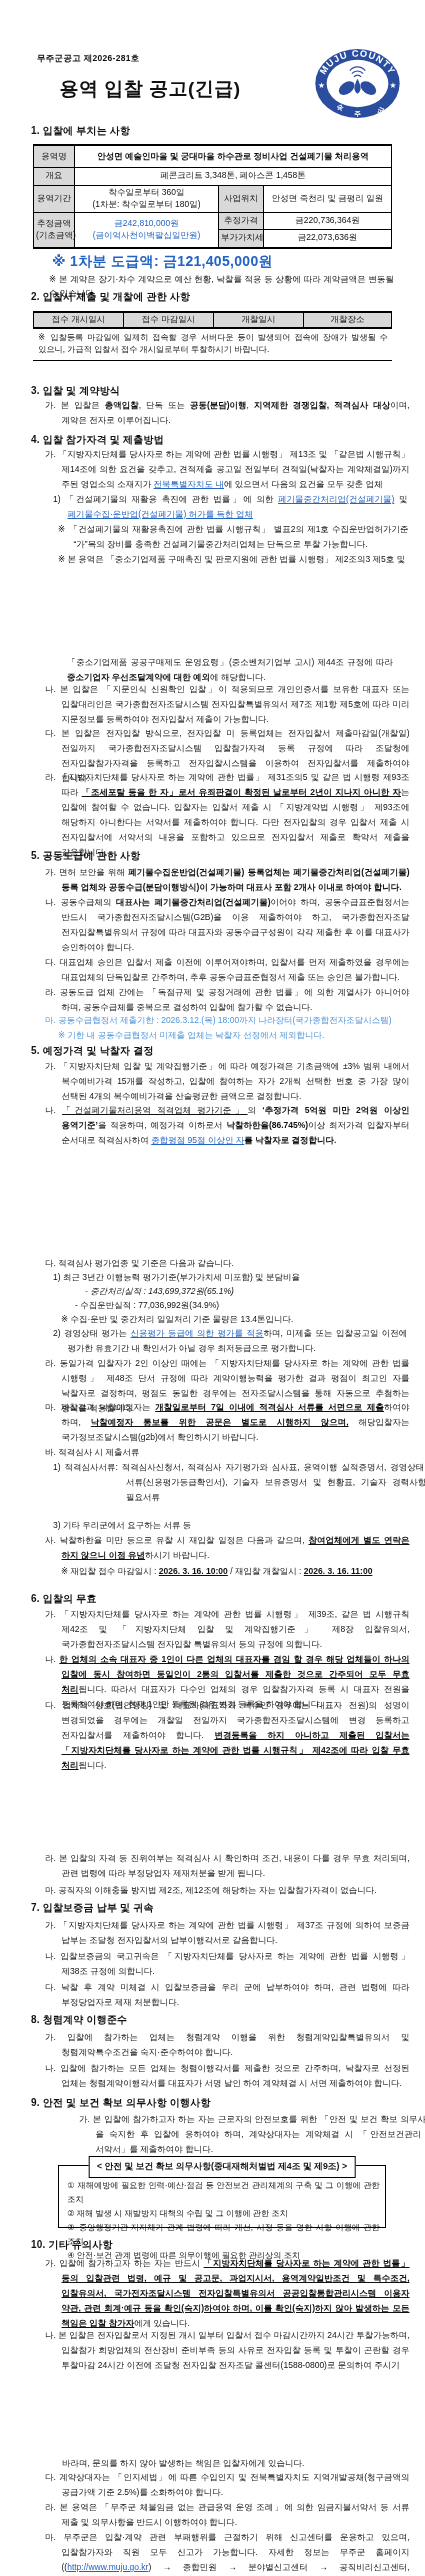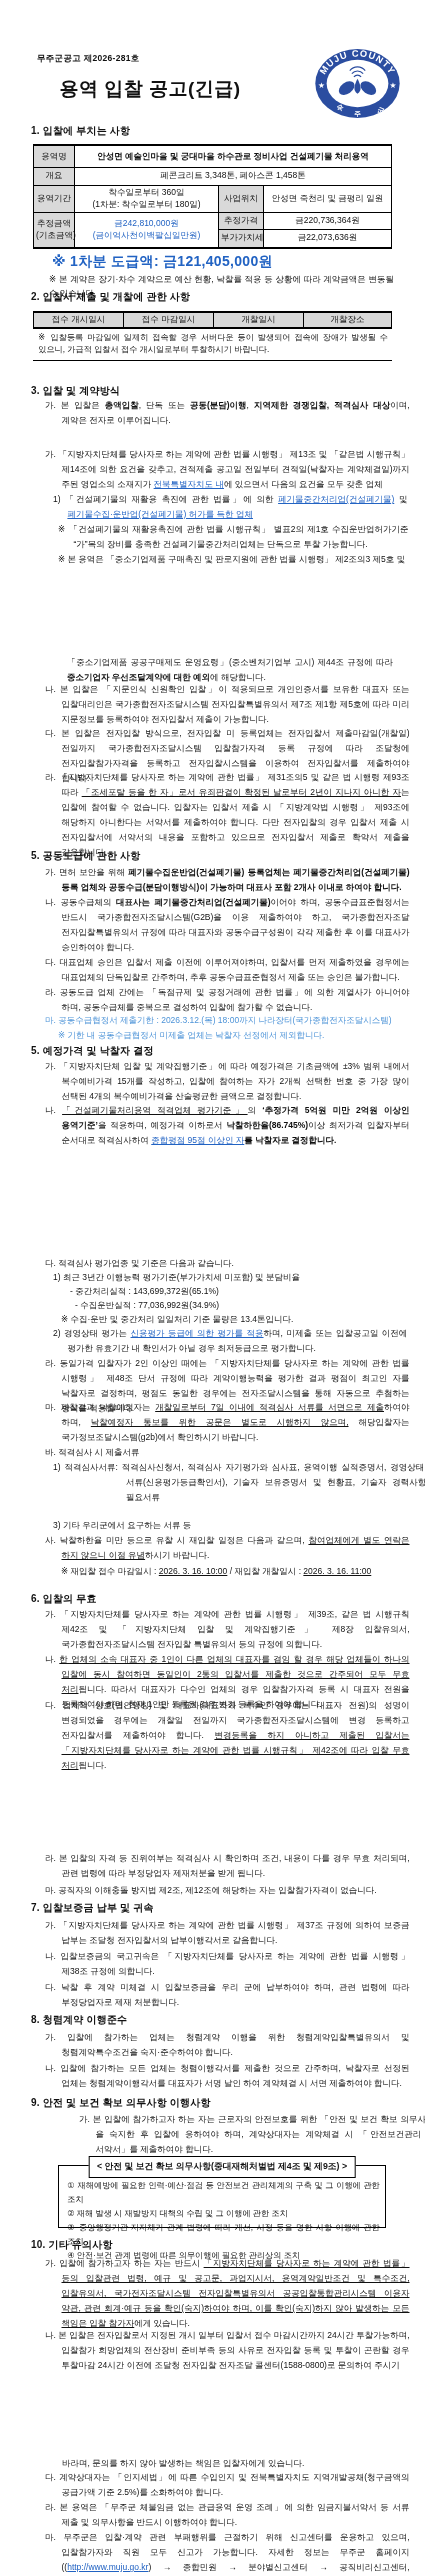--- a/index.html
+++ b/index.html
@@ -9,21 +9,21 @@
     overflow:hidden;
   }
   .abs{position:absolute;}
   .doc-no{font-size:8.5px;font-weight:bold;letter-spacing:0.3px;}
   .main-title{font-size:19px;font-weight:bold;text-align:center;letter-spacing:0.5px;white-space:nowrap;}
   .blk{position:absolute;font-size:8.5px;line-height:15px;text-align:justify;word-break:keep-all;}
   .blk.heading{font-size:10px;font-weight:bold;line-height:13.4px;text-align:left;letter-spacing:0.2px;}
   .r-n{}
   .r-b{font-weight:bold;}
   .r-u{text-decoration:underline;}
-  .r-bu{font-weight:normal;text-decoration:underline;}
+  .r-bu{font-weight:bold;text-decoration:underline;}
   .r-blueu{color:var(--blue,#2263c3);text-decoration:underline;}
   .r-link{color:var(--blue,#2263c3);text-decoration:underline;cursor:pointer;}
   .tbl-wrap{position:absolute;border-top:1.5px solid #000;border-bottom:1.5px solid #000;}
   table{border-collapse:collapse;table-layout:fixed;width:100%;}
   td{border:0.5px solid #000;text-align:center;vertical-align:middle;font-size:8.5px;padding:1px 2.1px;word-break:keep-all;}
   .lbl{background:#d9d9d9;margin-left:48px;}
   .v-bold{font-weight:bold;}
   .v-blue{color:var(--blue,#2263c3);}
   .note-row{border-top:0.5px solid #000;font-size:8.2px;line-height:12.4px;text-align:justify;padding:2.6px 4.1px 3.6px 5.2px;word-break:keep-all;}
   .note1{position:absolute;font-size:14px;font-weight:bold;color:var(--blue,#2263c3);letter-spacing:0.3px;}
@@ -138,41 +138,42 @@
         <td class="lbl">개찰일시</td>
         <td class="lbl">개찰장소</td>
       </tr>
     </tbody>
       </table>
     <div class="note-row">※ 입찰등록 마감일에 일제히 접속할 경우 서버다운 등이 발생되어 접속에 장애가 발생될 수 있으니, 가급적 입찰서 접수 개시일로부터 투찰하시기 바랍니다.</div>
   </div>
 
 <div class="blk heading" style="top: 384px; left: 31px; width: 361px;">3. 입찰 및 계약방식</div>
     <div class="blk para" style="top: 398px; left: 45px; width: 348px; padding-left: 16.5px; text-indent: -16.5px;"><span class="r-n">가. 본 입찰은 </span><span class="r-b">총액입찰</span><span class="r-n">, 단독 또는 </span><span class="r-b">공동(분담)이행</span><span class="r-n">, </span><span class="r-b">지역제한 경쟁입찰, 적격심사 대상</span><span class="r-n">이며, 계약은 전자로 이루어집니다.</span></div>
+    <div class="blk heading" style="top: 433px; left: 31px; width: 361px;">4. 입찰 참가자격 및 제출방법</div>
     <div class="blk para" style="top: 447px; left: 45px; width: 348px; padding-left: 16.5px; text-indent: -16.5px;"><span class="r-n">가. 「지방자치단체를 당사자로 하는 계약에 관한 법률 시행령」 제13조 및 「같은법 시행규칙」 제14조에 의한 요건을 갖추고, 견적제출 공고일 전일부터 견적일(낙찰자는 계약체결일)까지 주된 영업소의 소재지가 </span><span class="r-blueu">전북특별자치도 내</span><span class="r-n">에 있으면서 다음의 요건을 모두 갖춘 업체</span></div>
     <div class="blk para" style="top: 492px; left: 53px; width: 340px; padding-left: 14.4px; text-indent: -14.4px;"><span class="r-n">1) 「건설폐기물의 재활용 촉진에 관한 법률」에 의한 </span><span class="r-blueu">폐기물중간처리업(건설폐기물)</span><span class="r-n"> 및 </span><span class="r-blueu">폐기물수집·운반업(건설폐기물) 허가를 득한 업체</span></div>
     <div class="blk para" style="top: 522px; left: 58px; width: 335px; padding-left: 15.5px; text-indent: -15.5px;"><span class="r-n">※ 「건설폐기물의 재활용촉진에 관한 법률 시행규칙」 별표2의 제1호 수집운반업허가기준 “가”목의 장비를 충족한 건설폐기물중간처리업체는 단독으로 투찰 가능합니다.</span></div>
     <div class="blk para" style="top: 552px; left: 58px; width: 335px; padding-left: 15.5px; text-indent: -15.5px;"><span class="r-n">※ 본 용역은 「중소기업제품 구매촉진 및 판로지원에 관한 법률 시행령」 제2조의3 제5호 및</span></div>
     <div class="blk para" style="top: 655px; left: 67px; width: 326px;"><span class="r-n">「중소기업제품 공공구매제도 운영요령」(중소벤처기업부 고시) 제44조 규정에 따라 </span><span class="r-b">중소기업자 우선조달계약에 대한 예외</span><span class="r-n">에 해당합니다.</span></div>
     <div class="blk para" style="top: 682px; left: 45px; width: 348px; padding-left: 16.5px; text-indent: -16.5px;"><span class="r-n">나. 본 입찰은 「지문인식 신원확인 입찰」이 적용되므로 개인인증서를 보유한 대표자 또는 입찰대리인은 국가종합전자조달시스템 전자입찰특별유의서 제7조 제1항 제5호에 따라 미리 지문정보를 등록하여야 전자입찰서 제출이 가능합니다.</span></div>
     <div class="blk para" style="top: 726px; left: 45px; width: 348px; padding-left: 16.5px; text-indent: -16.5px;"><span class="r-n">다. 본 입찰은 전자입찰 방식으로, 전자입찰 미 등록업체는 전자입찰서 제출마감일(개찰일) 전일까지 국가종합전자조달시스템 입찰참가자격 등록 규정에 따라 조달청에 전자입찰참가자격을 등록하고  전자입찰시스템을 이용하여 전자입찰서를 제출하여야 합니다.</span></div>
     <div class="blk para" style="top: 770px; left: 45px; width: 348px; padding-left: 16.5px; text-indent: -16.5px;"><span class="r-n">라. 「지방자치단체를 당사자로 하는 계약에 관한 법률」 제31조의5 및 같은 법 시행령 제93조 따라 </span><span class="r-bu">「조세포탈 등을 한 자」로서 유죄판결이 확정된 날로부터 2년이 지나지 아니한 자</span><span class="r-n">는 입찰에 참여할 수 없습니다. 입찰자는 입찰서 제출 시 「지방계약법 시행령」 제93조에 해당하지 아니한다는 서약서를 제출하여야 합니다. 다만 전자입찰의 경우 입찰서 제출 시 전자입찰서에 서약서의 내용을 포함하고 있으므로 전자입찰서 제출로 확약서 제출을 갈음합니다.</span></div>
     <div class="blk heading" style="top: 849px; left: 31px; width: 361px;">5. 공동도급에 관한 사항</div>
     <div class="blk para" style="top: 865px; left: 45px; width: 348px; padding-left: 16.5px; text-indent: -16.5px;"><span class="r-n">가. 면허 보안을 위해 </span><span class="r-b">폐기물수집운반업(건설폐기물) 등록업체는 폐기물중간처리업(건설폐기물) 등록 업체와 공동수급(분담이행방식)이 가능하며 대표사 포함 2개사 이내로 하여야 합니다.</span></div>
     <div class="blk para" style="top: 895px; left: 45px; width: 348px; padding-left: 16.5px; text-indent: -16.5px;"><span class="r-n">나. 공동수급체의 </span><span class="r-b">대표사는 폐기물중간처리업(건설폐기물)</span><span class="r-n">이어야 하며, 공동수급표준협정서는 반드시 국가종합전자조달시스템(G2B)을 이용 제출하여야 하고, 국가종합전자조달 전자입찰특별유의서 규정에 따라 대표자와 공동수급구성원이 각각 제출한 후 이를 대표사가 승인하여야 합니다.</span></div>
     <div class="blk para" style="top: 985px; left: 45px; width: 348px; padding-left: 16.5px; text-indent: -16.5px;"><span class="r-n">라. 공동도급 업체 간에는 「독점규제 및 공정거래에 관한 법률」에 의한 계열사가 아니어야 하며, 공동수급체를 중복으로 결성하여 입찰에 참가할 수 없습니다.</span></div>
     <div class="blk para" style="top: 955px; left: 45px; width: 348px; padding-left: 16.5px; text-indent: -16.5px;"><span class="r-n">다. 대표업체 승인은 입찰서 제출 이전에 이루어져야하며, 입찰서를 먼저 제출하였을 경우에는 대표업체의 단독입찰로 간주하며, 추후 공동수급표준협정서 제출 또는 승인은 불가합니다.</span></div>
     <div class="blk para" style="top: 1013px; left: 45px; width: 348px; padding-left: 16.5px; text-indent: -16.5px; color: rgb(78, 148, 216);"><span class="r-n">마. 공동수급협정서 제출기한 : 2026.3.12.(목) 18:00까지 나라장터(국가종합전자조달시스템)</span></div>
     <div class="blk para" style="top: 1028px; left: 58px; width: 335px; padding-left: 15.5px; text-indent: -15.5px; color: rgb(78, 148, 216);"><span class="r-n">※ 기한 내 공동수급협정서 미제출 업체는 낙찰자 선정에서 제외합니다.</span></div>
     <div class="blk heading" style="top: 1044px; left: 31px; width: 361px;">5. 예정가격 및 낙찰자 결정</div>
     <div class="blk para" style="top: 1059px; left: 45px; width: 348px; padding-left: 16.5px; text-indent: -16.5px;"><span class="r-n">가. 「지방자치단체 입찰 및 계약집행기준」에 따라 예정가격은 기초금액에 ±3% 범위 내에서 복수예비가격 15개를 작성하고, 입찰에 참여하는 자가 2개씩 선택한 번호 중 가장 많이 선택된 4개의 복수예비가격을 산술평균한 금액으로 결정합니다.</span></div>
     <div class="blk para" style="top: 1103px; left: 45px; width: 348px; padding-left: 16.5px; text-indent: -16.5px;"><span class="r-n">나. </span><span class="r-u">「건설폐기물처리용역 적격업체 평가기준」</span><span class="r-n">의 </span><span class="r-b">‘추정가격 5억원 미만 2억원 이상인 용역기준’</span><span class="r-n">을 적용하며, 예정가격 이하로서 </span><span class="r-b">낙찰하한율(86.745%)</span><span class="r-n">이상 최저가격 입찰자부터 순서대로 적격심사하여 </span><span class="r-blueu">종합평점 95점 이상인 자</span><span class="r-b">를 낙찰자로 결정합니다.</span></div>
     <div class="blk para" style="top: 1256px; left: 45px; width: 348px; padding-left: 16.5px; text-indent: -16.5px;"><span class="r-n">다. 적격심사 평가업종 및 기준은 다음과 같습니다.</span></div>
     <div class="blk para" style="top: 1270px; left: 53px; width: 340px; padding-left: 14.4px; text-indent: -14.4px;"><span class="r-n">1) 최근 3년간 이행능력 평가기준(부가가치세 미포함) 및 분담비율</span></div>
-    <div class="blk para" style="top: 1284px; left: 70px; width: 318px;"><span class="r-n">- 중간처리실적 : 143,699,372원(65.1%)</span></div>
+    <div class="blk para" style="top: 1284px; left: 85px; width: 318px; font-style: italic;"><span class="r-n">- 중간처리실적 : 143,699,372원(65.1%)</span></div>
     <div class="blk para" style="top: 1298px; left: 75px; width: 318px;"><span class="r-n">- 수집운반실적 : 77,036,992원(34.9%)</span></div>
     <div class="blk para" style="top: 1312px; left: 61px; width: 332px; padding-left: 15.5px; text-indent: -15.5px;"><span class="r-n">※ 수집·운반 및 중간처리 일일처리 기준 물량은 13.4톤입니다.</span></div>
     <div class="blk para" style="top: 1326px; left: 53px; width: 340px; padding-left: 14.4px; text-indent: -14.4px;"><span class="r-n">2) 경영상태 평가는 </span><span class="r-blueu">신용평가 등급에 의한 평가를 적용</span><span class="r-n">하며, 미제출 또는 입찰공고일 이전에 평가한 유효기간 내 확인서가 아닐 경우 최저등급으로 평가합니다.</span></div>
     <div class="blk para" style="top: 1356px; left: 45px; width: 348px; padding-left: 16.5px; text-indent: -16.5px;"><span class="r-n">라. 동일가격 입찰자가 2인 이상인 때에는 「지방자치단체를 당사자로 하는 계약에 관한 법률 시행령」 제48조 단서 규정에 따라 계약이행능력을 평가한 결과 평점이 최고인 자를 낙찰자로 결정하며, 평점도 동일한 경우에는 전자조달시스템을 통해 자동으로 추첨하는 방식을 적용합니다.</span></div>
     <div class="blk para" style="top: 1400px; left: 45px; width: 348px; padding-left: 16.5px; text-indent: -16.5px;"><span class="r-n">마. 개찰결과 낙찰예정자는 </span><span class="r-bu">개찰일로부터 7일 이내에 적격심사 서류를 서면으로 제출</span><span class="r-n">하여야 하며, </span><span class="r-bu">낙찰예정자 통보를 위한 공문은 별도로 시행하지 않으며,</span><span class="r-n"> 해당입찰자는 국가정보조달시스템(g2b)에서 확인하시기 바랍니다.</span></div>
     <div class="blk para" style="top: 1445px; left: 45px; width: 348px; padding-left: 16.5px; text-indent: -16.5px;"><span class="r-n">바. 적격심사 시 제출서류</span></div>
     <div class="blk para" style="top: 1460px; left: 53px; width: 340px; padding-left: 73px; text-indent: -73px;"><span class="r-n">1) 적격심사서류: 적격심사신청서, 적격심사 자기평가와 심사표, 용역이행 실적증명서, 경영상태 평가 관련 서류(신용평가등급확인서), 기술자 보유증명서 및 현황표, 기술자 경력사항확인서 등 필요서류</span></div>
     <div class="blk para" style="top: 1518px; left: 53px; width: 340px; padding-left: 14.4px; text-indent: -14.4px;"><span class="r-n">3) 기타 우리군에서 요구하는 서류 등</span></div>
     <div class="blk para" style="top: 1533px; left: 45px; width: 348px; padding-left: 16.5px; text-indent: -16.5px;"><span class="r-n">사. 낙찰하한율 미만 등으로 유찰 시 재입찰 일정은 다음과 같으며, </span><span class="r-bu">참여업체에게 별도 연락은 하지 않으니 이점 유념</span><span class="r-n">하시기 바랍니다.</span></div>
     <div class="blk para" style="top: 1564px; left: 61px; width: 332px; padding-left: 15.5px; text-indent: -15.5px;"><span class="r-n">※ 재입찰 접수 마감일시 : </span><span class="r-bu">2026. 3. 16. 10:00</span><span class="r-n"> / 재입찰 개찰일시 : </span><span class="r-bu">2026. 3. 16. 11:00</span></div>

